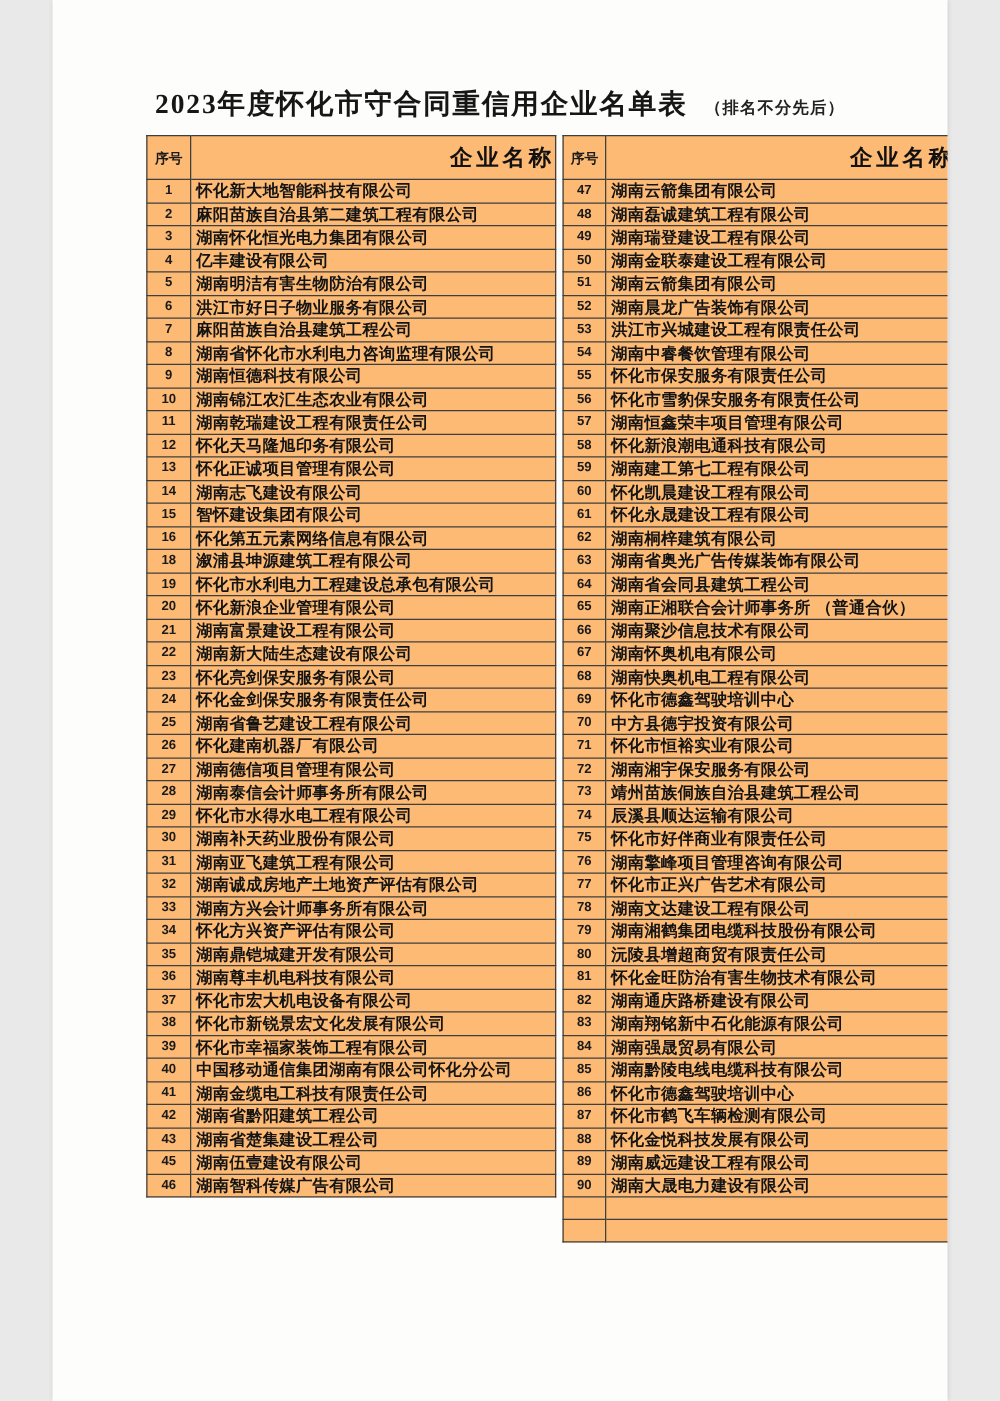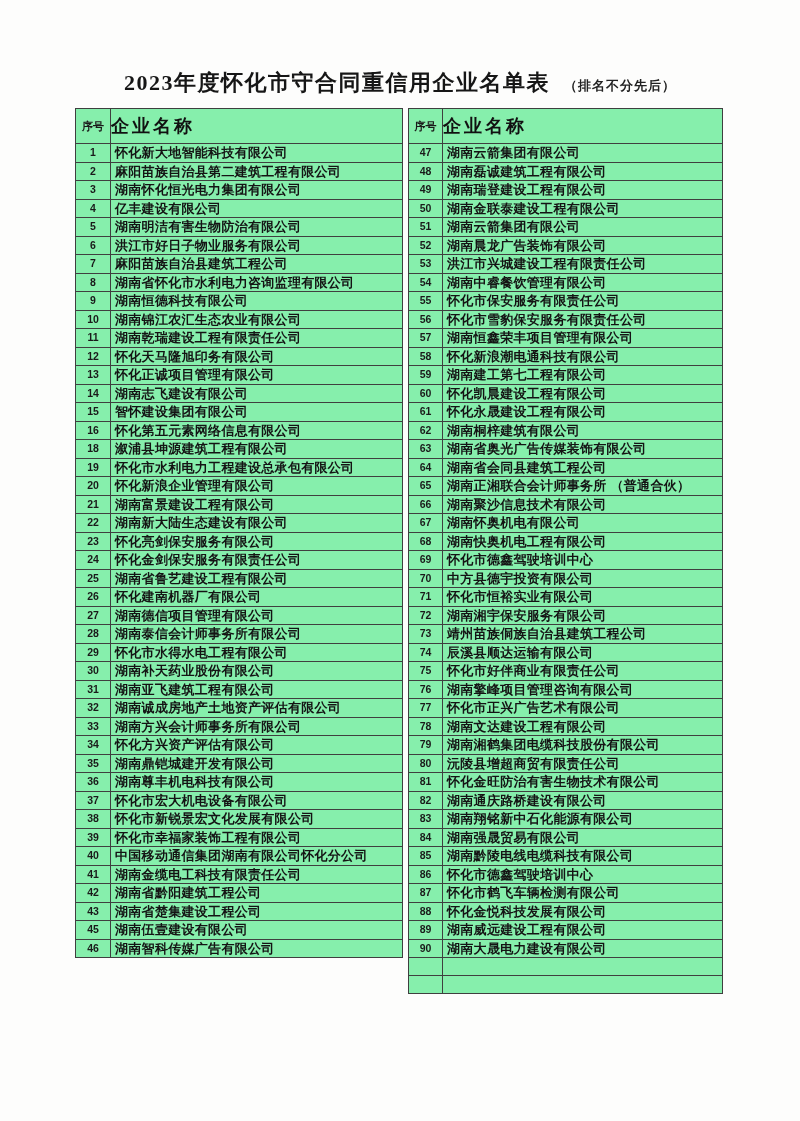--- a/index.html
+++ b/index.html
@@ -1,18 +1,18 @@
 <!DOCTYPE html>
 <html><head>
 <meta charset="utf-8">
 <style>
   html,body { margin:0; padding:0; background:#e9e9e9; }
   .page {
     position:relative;
-    width:800px; height:1121px;
+    width:716px; height:1121px;
     margin:0 auto;
     background:#fdfdfc;
     box-shadow:0 0 4px rgba(0,0,0,0.15);
     font-family:"Liberation Sans", sans-serif;
     color:#1e1e1e;
     overflow:hidden;
   }
   .title-row {
     position:absolute; top:68px; left:0; width:100%;
     text-align:center; white-space:nowrap;
@@ -26,35 +26,35 @@
     font-family:"Liberation Serif", serif;
     font-weight:bold; font-size:13px; letter-spacing:1px;
     margin-left:14px; color:#222;
   }
   .tables {
     position:absolute; top:108px; left:75px;
     display:flex; gap:5px; align-items:flex-start;
   }
   table.company-table {
     border-collapse:collapse; table-layout:fixed;
-    background:#86efac;
+    background:#fdba74;
   }
   table.company-table.left  { width:328px; }
   table.company-table.right { width:315px; }
   .company-table th, .company-table td {
     border:1px solid #3f3f3f;
     font-weight:bold;
     overflow:hidden; white-space:nowrap;
     box-sizing:border-box;
     padding:0;
   }
   .company-table thead tr { height:35px; }
   th.no-col   { width:35px; font-size:11px; text-align:center; color:#1a1a1a; }
   table.right th.no-col { width:34px; }
-  th.name-col { font-size:18px; text-align:left; letter-spacing:3px; color:#111; }
+  th.name-col { font-size:18px; text-align:right; letter-spacing:3px; color:#111; }
   .company-table tbody tr { height:17.8px; }
   .company-table tbody td { height:17.8px; line-height:17.5px; }
   td.no-cell   { text-align:center; font-size:10.5px; color:#1a1a1a; }
   td.name-cell { text-align:left; font-size:13px; padding-left:4px;
                  letter-spacing:0.3px; color:#141414; }
 </style>
 </head>
 <body>
 
 <div class="page">

